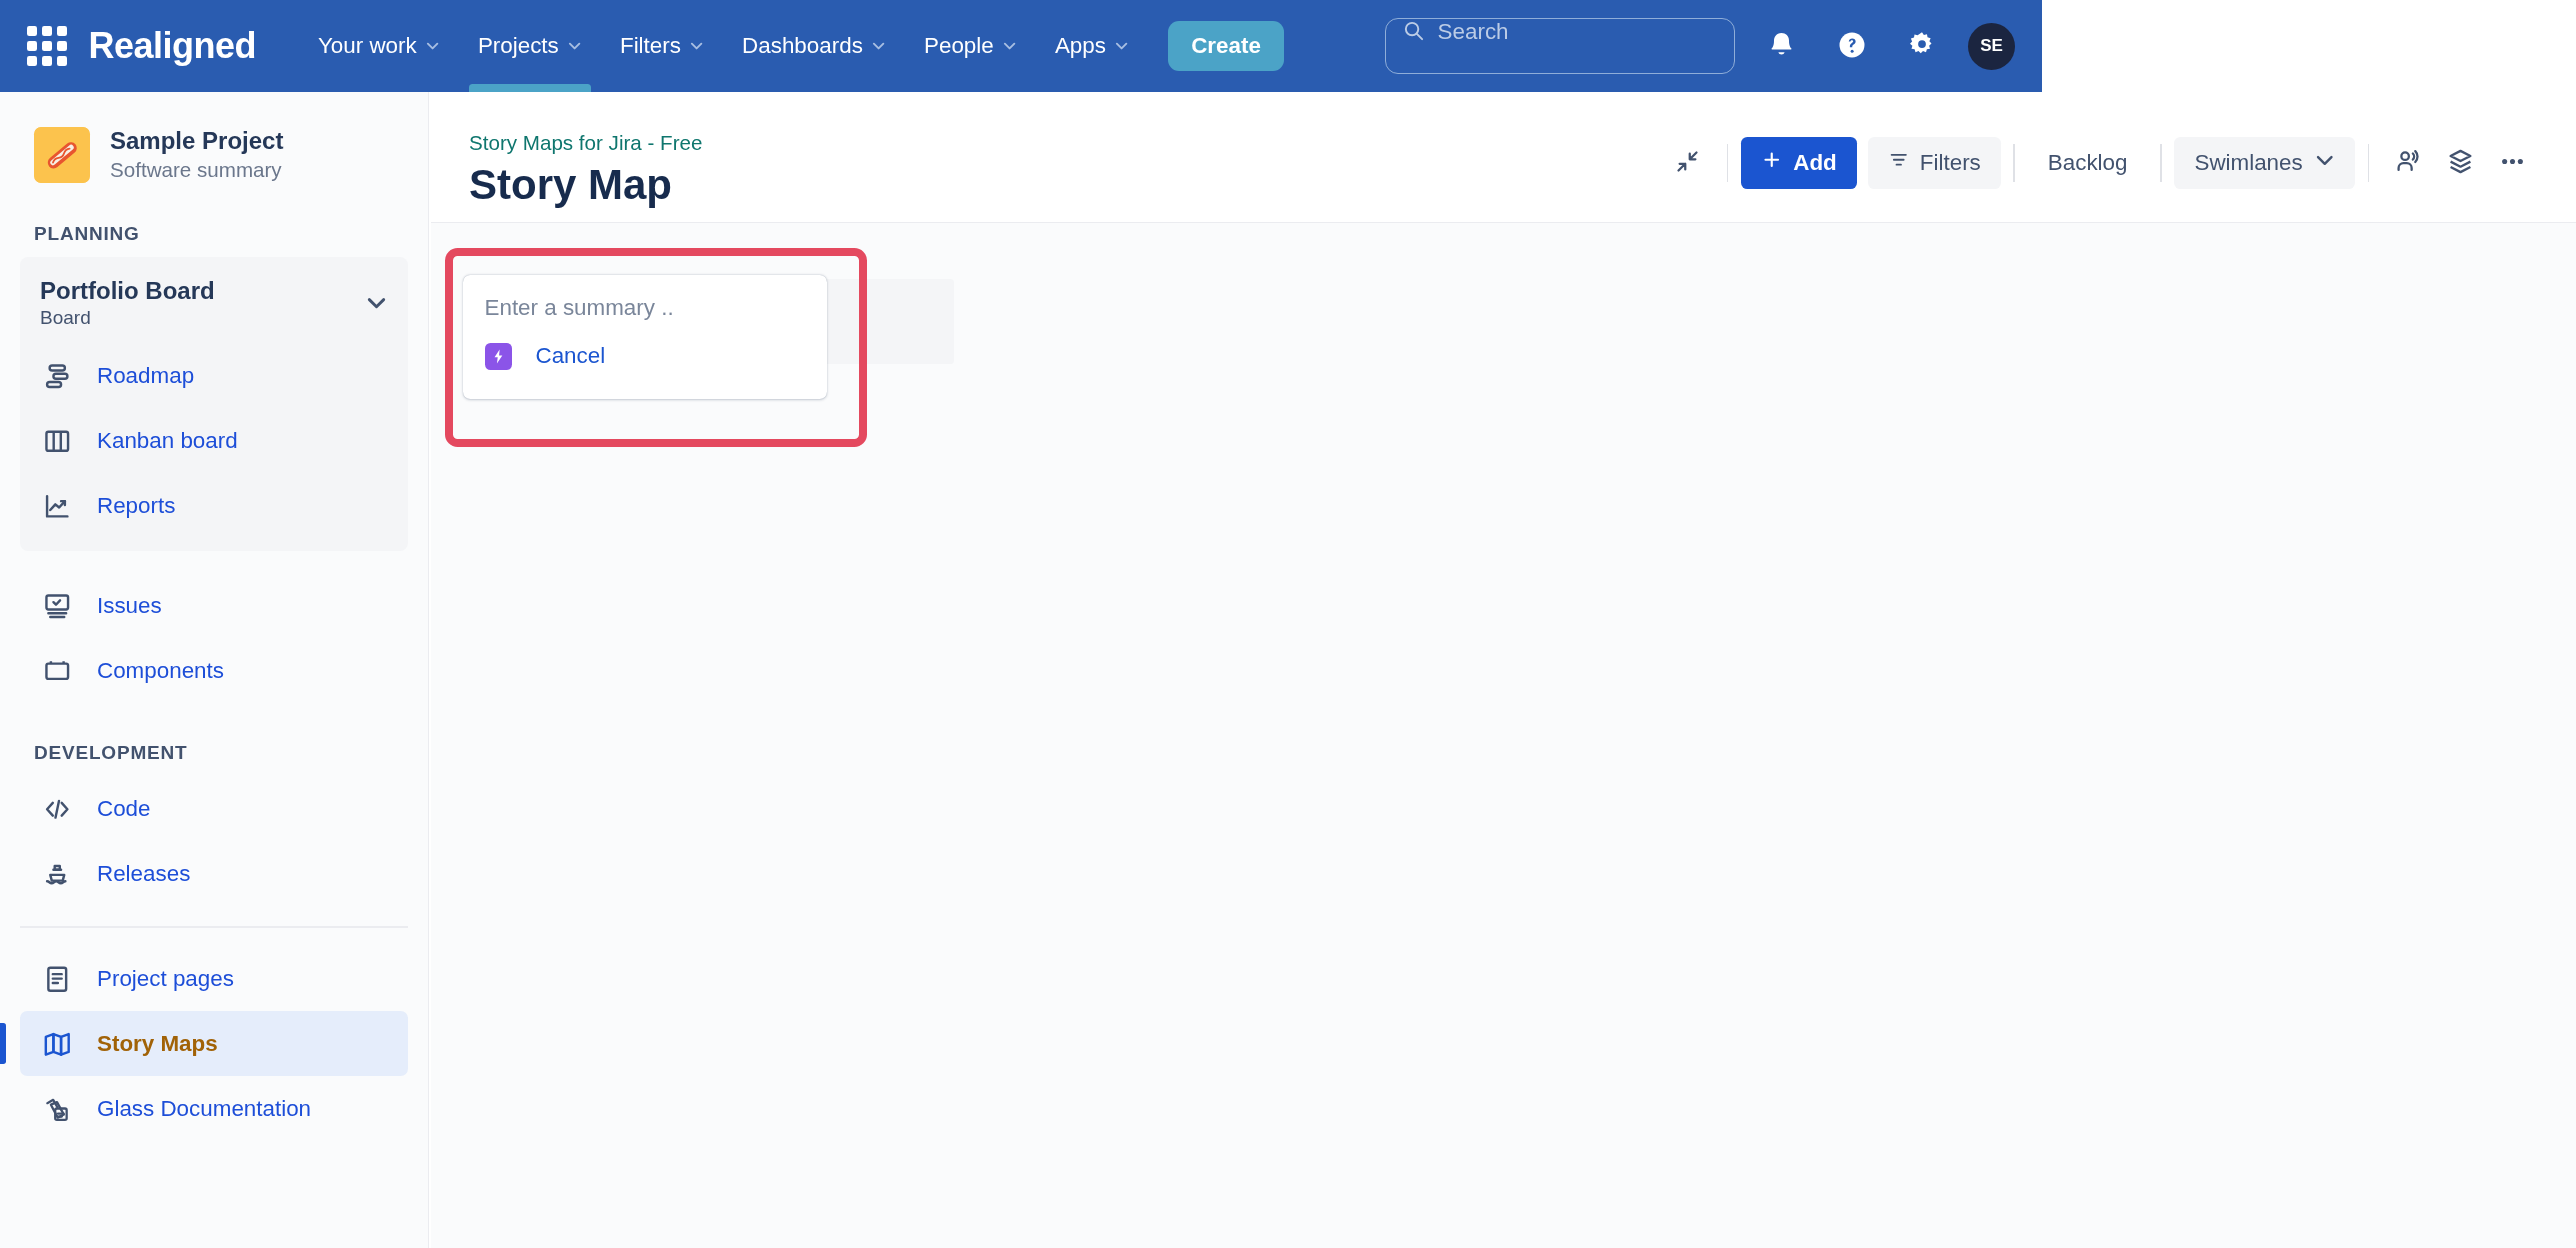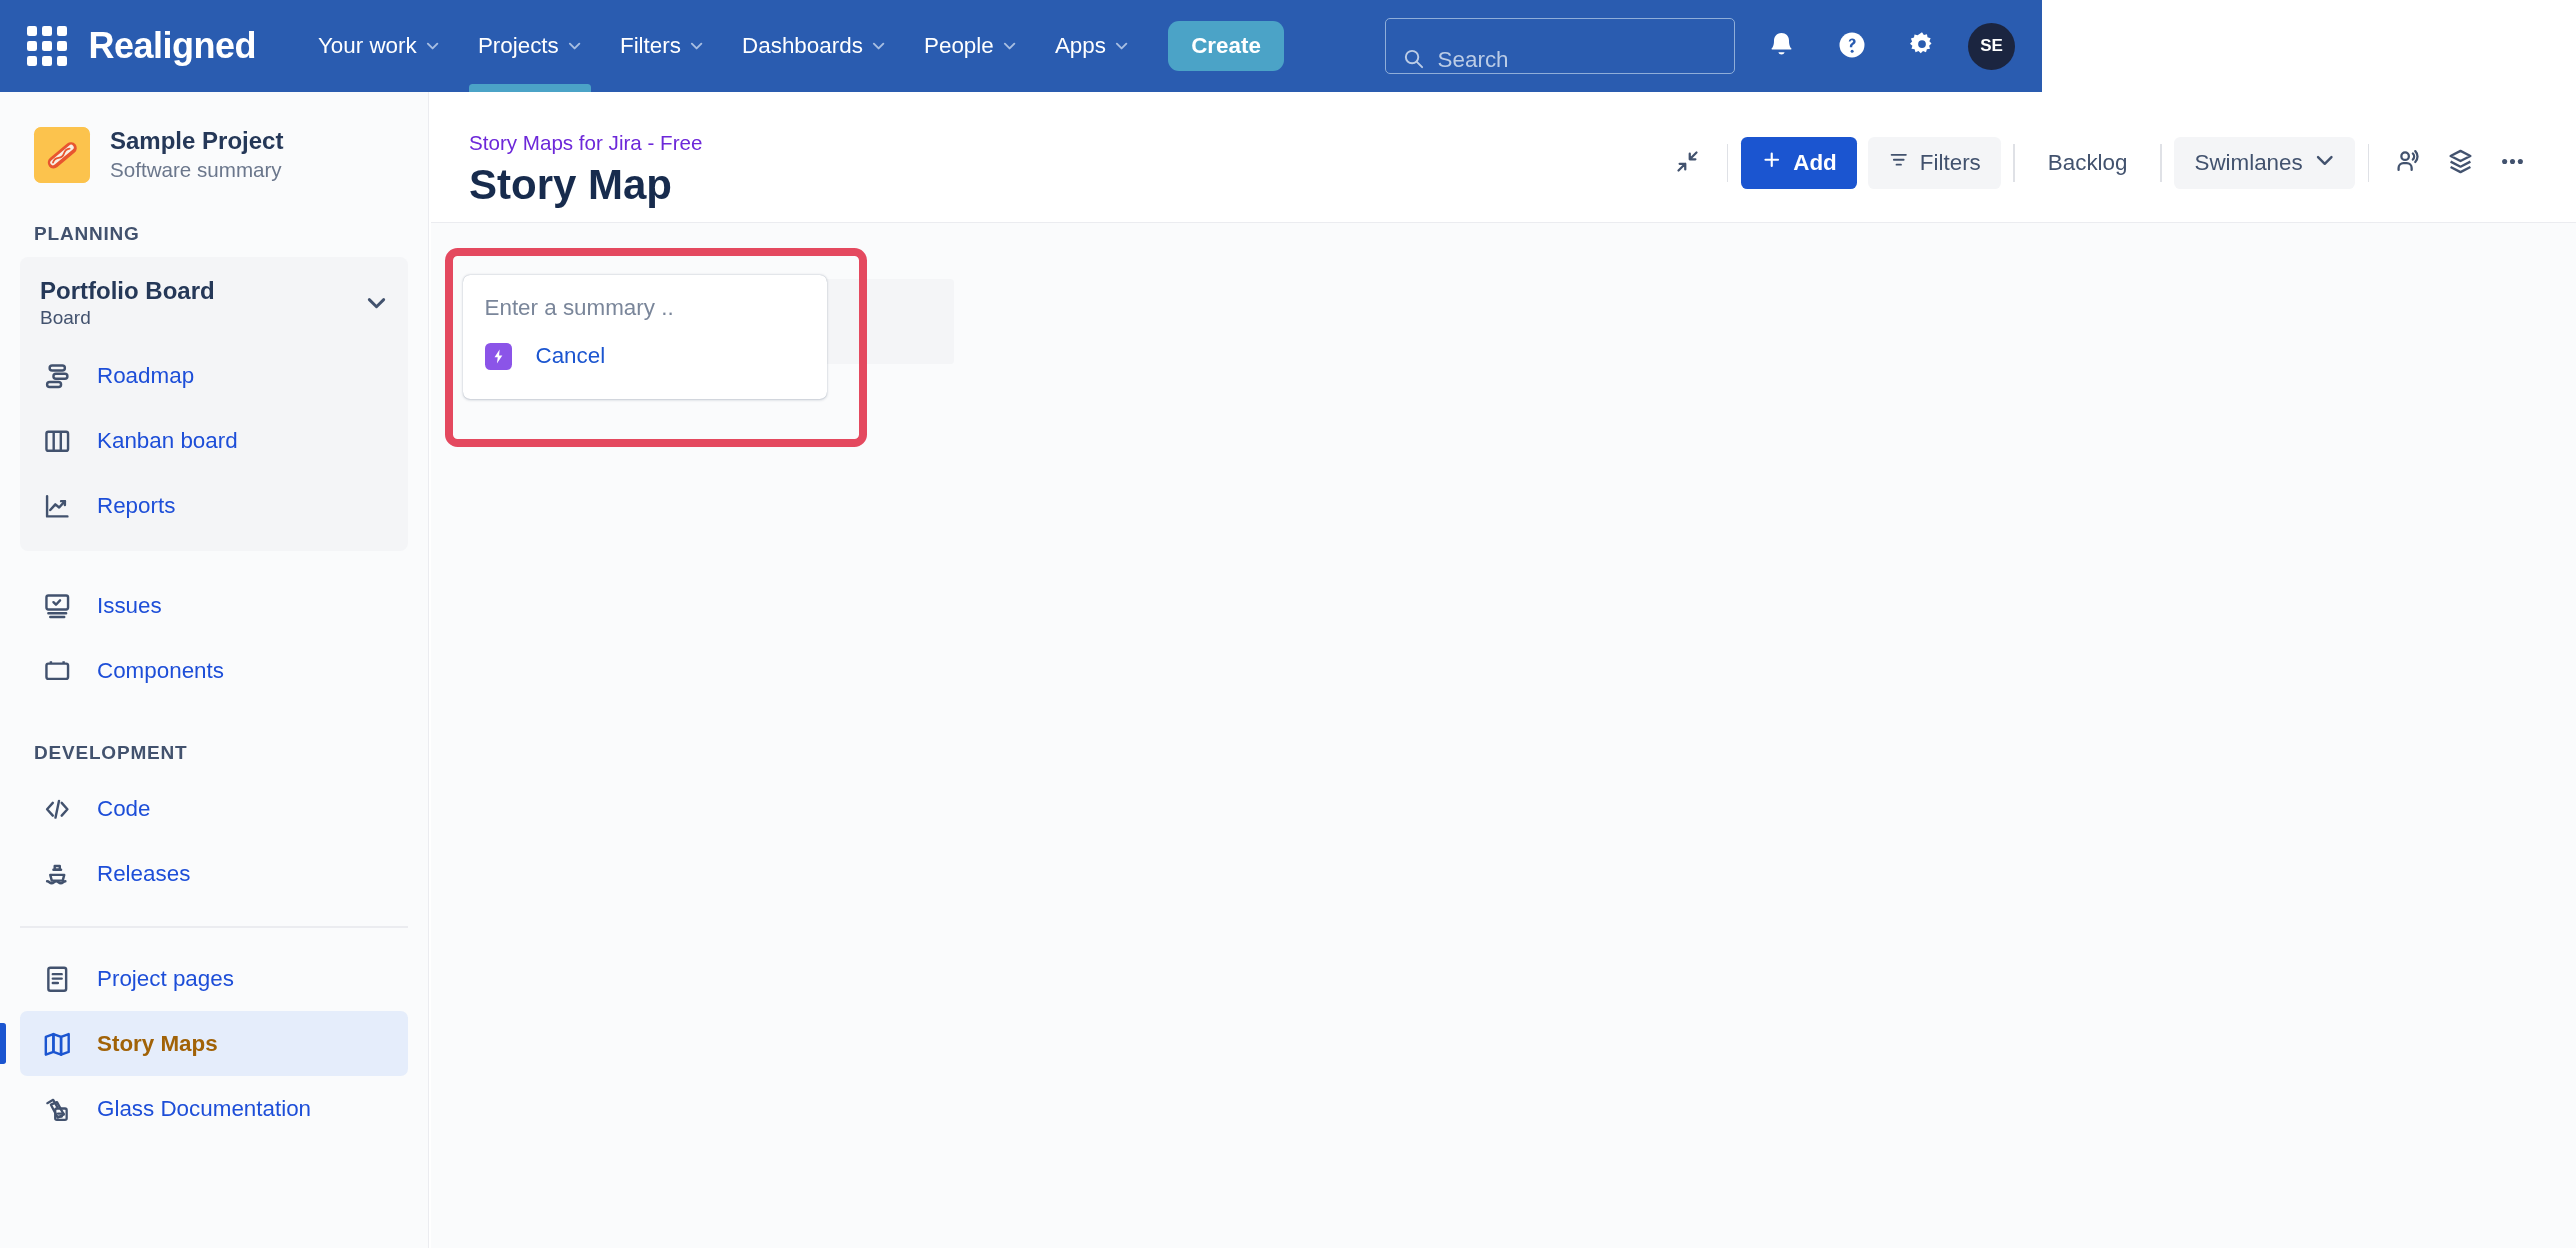--- a/index.html
+++ b/index.html
@@ -51,22 +51,22 @@
     padding: 11.7px 23px; border-radius: 11px; border: none;
     cursor: pointer; font-family: inherit;
   }
 
   .nav-right {
     margin-left: auto; display: flex; align-items: center;
     gap: 23px; margin-right: 27px;
   }
   .searchbox {
     width: 350px; height: 56px;
-    border: 1.8px solid #8FAED9; border-radius: 5px;
-    display: flex; align-items: flex-end; gap: 12.6px; padding: 0 16px;
+    border: 1.8px solid #8FAED9; border-radius: 13px;
+    display: flex; align-items: flex-start; gap: 12.6px; padding: 0 16px;
     cursor: text;
   }
   .searchbox .ph { color: #BBCCE6; font-size: 22.4px; }
   .nav-icon { width: 47px; height: 47px; display: flex; align-items: center; justify-content: center; cursor: pointer; }
   .avatar {
     width: 47px; height: 47px; border-radius: 50%;
     background: #1B2540; color: #fff;
     display: flex; align-items: center; justify-content: center;
     font-size: 17px; font-weight: 700; cursor: pointer;
   }
@@ -118,21 +118,21 @@
   }
   .divider { height: 1.8px; background: #EBECF0; margin: 20px 20px 0 20px; }
 
   
   .main { position: absolute; top: 92px; left: 431px; right: 0; bottom: 0; background: #FFFFFF; }
   .page-head {
     display: flex; align-items: flex-start;
     padding: 38px 38px 0 38px; height: 131px;
     border-bottom: 1.8px solid #EBECF0;
   }
-  .breadcrumb { color: #6d28d9; font-size: 20.6px; line-height: 1.3; cursor: pointer; }
+  .breadcrumb { color: #0f766e; font-size: 20.6px; line-height: 1.3; cursor: pointer; }
   .page-title { color: #172B4D; font-size: 42px; font-weight: 700; line-height: 1.2; margin-top: 3.6px; }
 
   .toolbar { margin-left: auto; display: flex; align-items: center; gap: 0; padding-top: 7.2px; }
   .tb-btn {
     display: flex; align-items: center; gap: 10.8px;
     height: 52px; padding: 0 20px; border-radius: 6.3px;
     color: #42526E; font-size: 22.4px; font-weight: 500;
     background: transparent; border: none; cursor: pointer; font-family: inherit;
     white-space: nowrap;
   }

